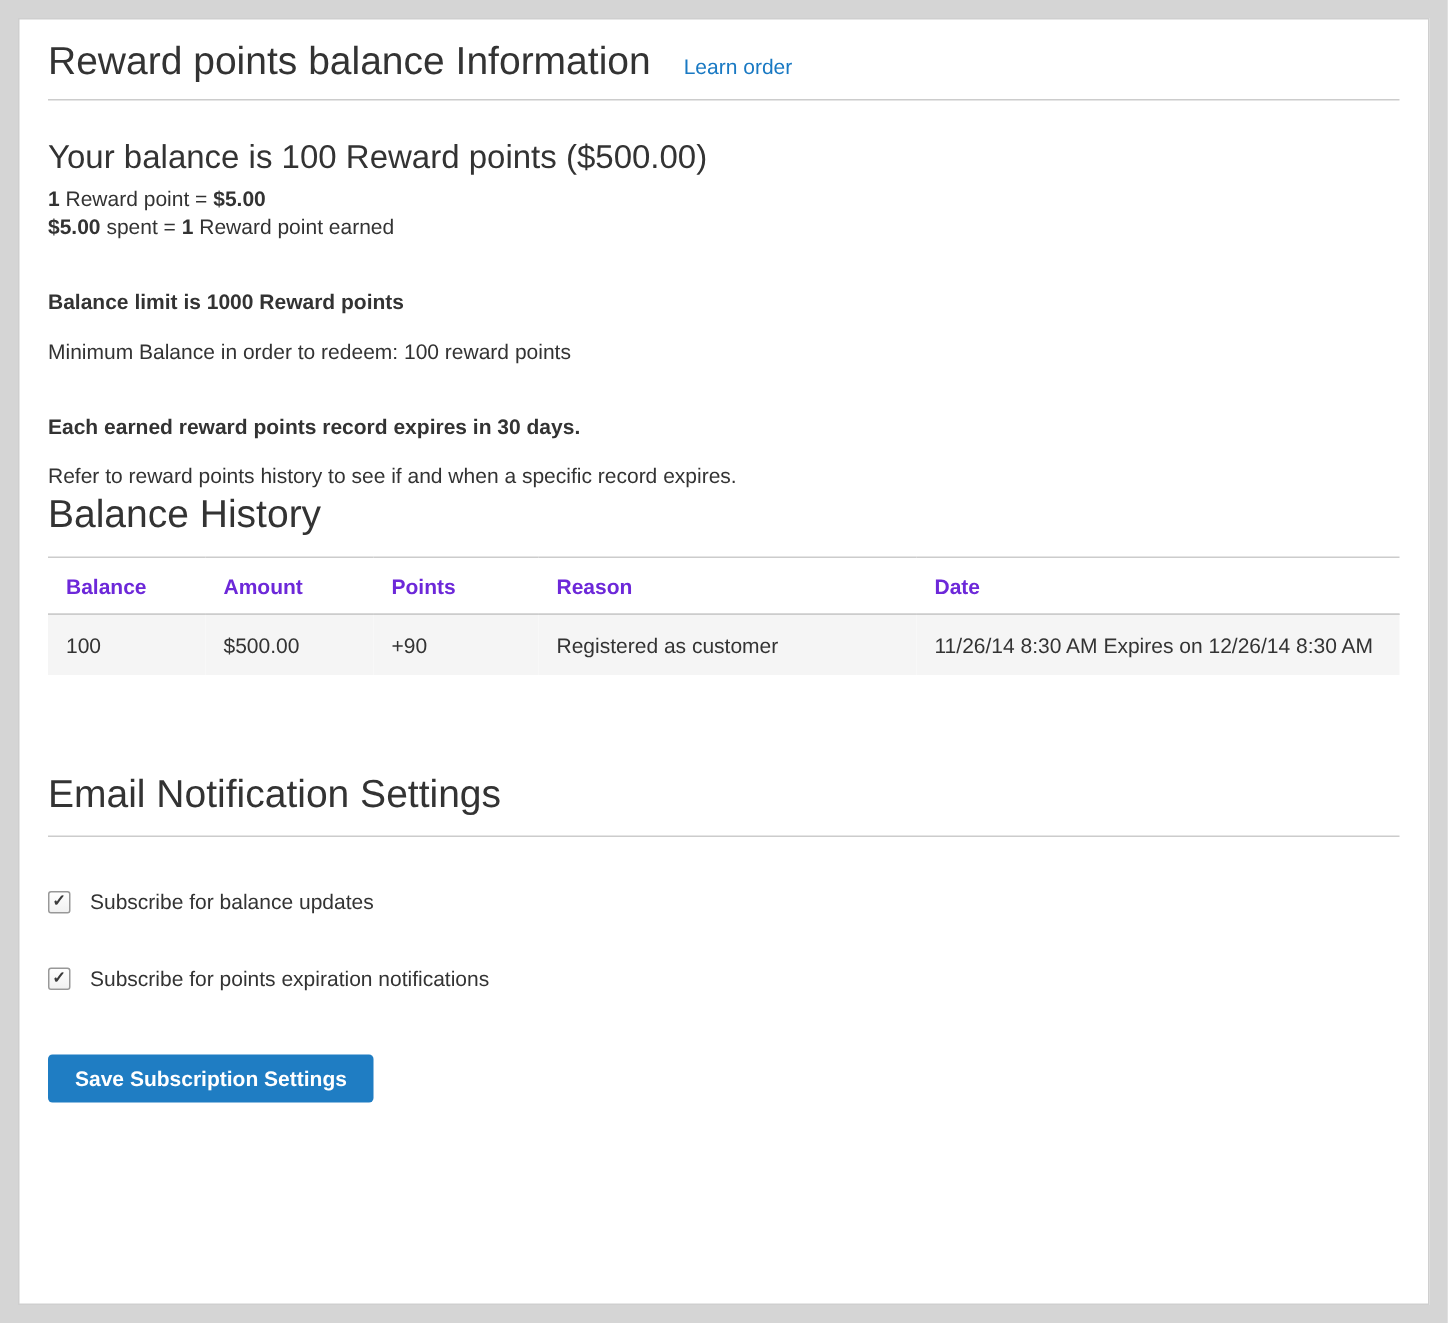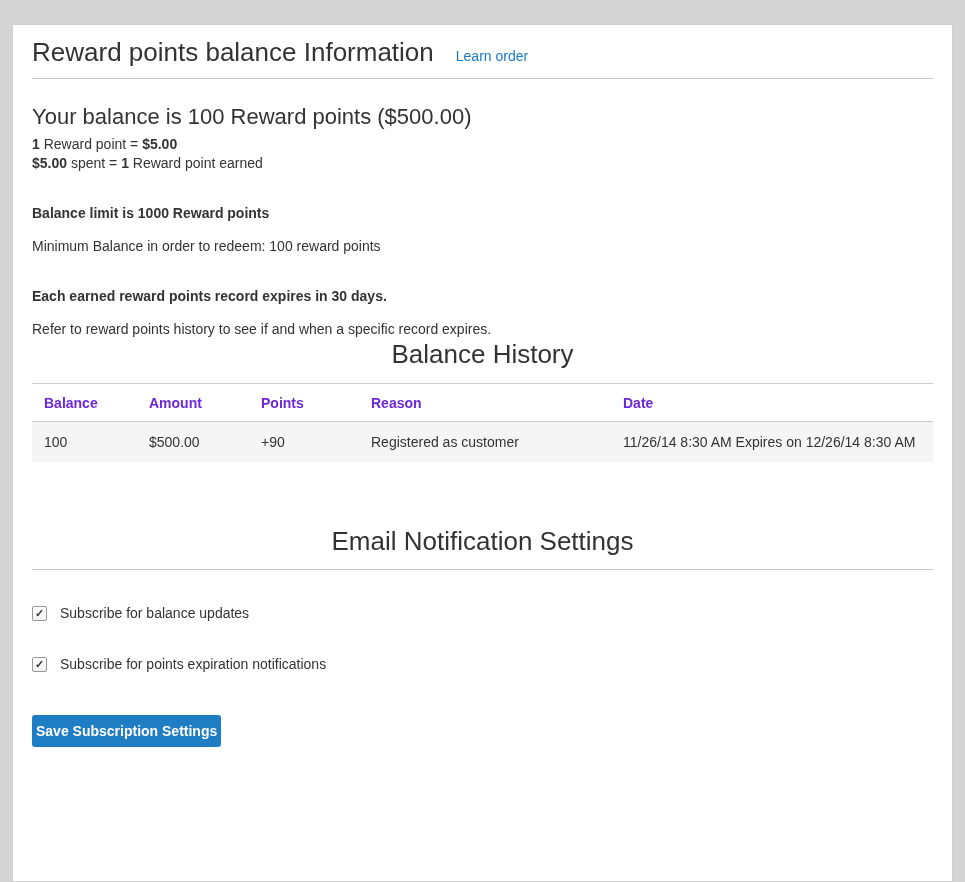--- a/index.html
+++ b/index.html
@@ -5,21 +5,21 @@
   * { box-sizing: border-box; }
   html, body {
     margin: 0; padding: 0;
     width: 965px; height: 882px;
     background: #d5d5d5;
     font-family: "Liberation Sans", sans-serif;
     color: #333333;
   }
   .panel {
     position: absolute;
-    left: 12px; top: 24px;
+    left: 12px; top: 12px;
     width: 941px; height: 858px;
     background: #ffffff;
     border: 1px solid #cfcfcf;
     padding: 13px 19px 0 19px;
     overflow: hidden;
   }
   
   .title-row {
     display: flex;
     align-items: baseline;
@@ -71,21 +71,20 @@
     font-size: 14px;
     line-height: 19px;
   }
   
   h2.section-title {
     margin: 0;
     font-size: 26px;
     font-weight: 300;
     line-height: 30px;
     color: #333333;
-    text-align: center;
   }
   .history-title { margin-top: 50px; }
   
   table.history-table {
     width: 100%;
     border-collapse: collapse;
     margin-top: 14px;
     border-top: 1px solid #cccccc;
   }
   table.history-table th {
@@ -142,21 +141,21 @@
   
   button.save-btn {
     margin-top: 41px;
     background: #1f7dc3;
     color: #ffffff;
     border: none;
     border-radius: 3px;
     font-family: "Liberation Sans", sans-serif;
     font-size: 14px;
     font-weight: bold;
-    padding: 8px 4px;
+    padding: 8px 18px;
     line-height: 16px;
     cursor: pointer;
   }
 </style>
 </head>
 <body>
 
 <div class="panel">
 
   

